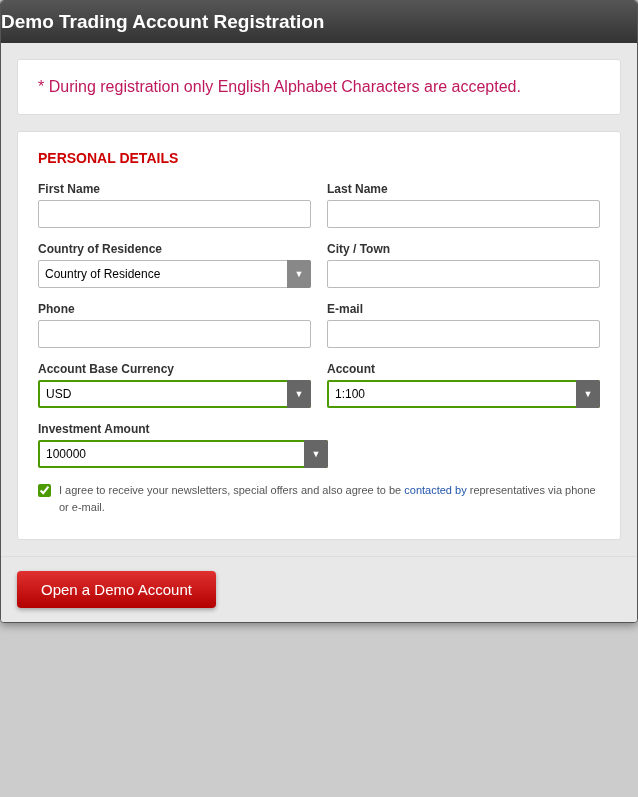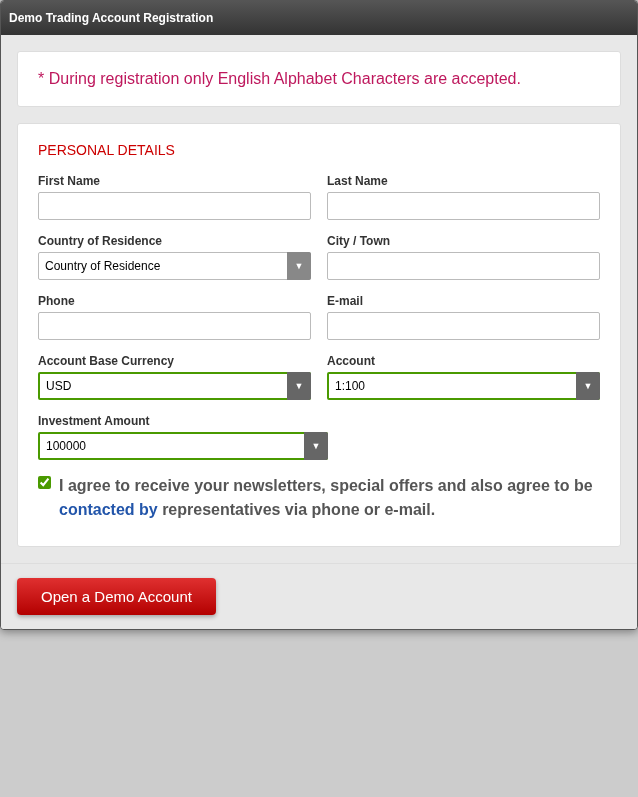--- a/index.html
+++ b/index.html
@@ -16,22 +16,22 @@
       width: 638px;
       background: #f0f0f0;
       border: 1px solid #555;
       border-radius: 4px;
       overflow: hidden;
       box-shadow: 0 2px 10px rgba(0,0,0,0.4);
     }
     .title-bar {
       background: linear-gradient(to bottom, #555, #333);
       color: #fff;
-      padding: 10px 8px;
-      font-size: 12px;
+      padding: 10px 0;
+      font-size: 19px;
       font-weight: bold;
     }
     .content-area {
       background: #e8e8e8;
       padding: 16px;
     }
     .info-box {
       background: #fff;
       border: 1px solid #ddd;
       border-radius: 3px;
@@ -50,21 +50,21 @@
     }
     .form-section {
       background: #fff;
       border: 1px solid #ddd;
       border-radius: 3px;
       padding: 18px 20px 20px 20px;
     }
     .section-title {
       color: #cc0000;
       font-size: 14px;
-      font-weight: normal;
+      font-weight: bold;
       margin-bottom: 16px;
       text-transform: uppercase;
     }
     .form-row {
       display: flex;
       gap: 16px;
       margin-bottom: 14px;
     }
     .form-group {
       flex: 1;
@@ -134,24 +134,23 @@
       gap: 8px;
       margin-top: 14px;
       margin-bottom: 4px;
     }
     .checkbox-row input[type="checkbox"] {
       margin-top: 2px;
       accent-color: #4a9a00;
       flex-shrink: 0;
     }
     .checkbox-label {
-      font-size: 16px;
+      font-size: 11px;
       color: #555;
       line-height: 1.5;
-      font-weight: bold;
     }
     .checkbox-label a {
       color: #2255aa;
       text-decoration: none;
     }
     .footer-area {
       background: #e8e8e8;
       padding: 14px 16px;
       border-top: 1px solid #ddd;
     }

